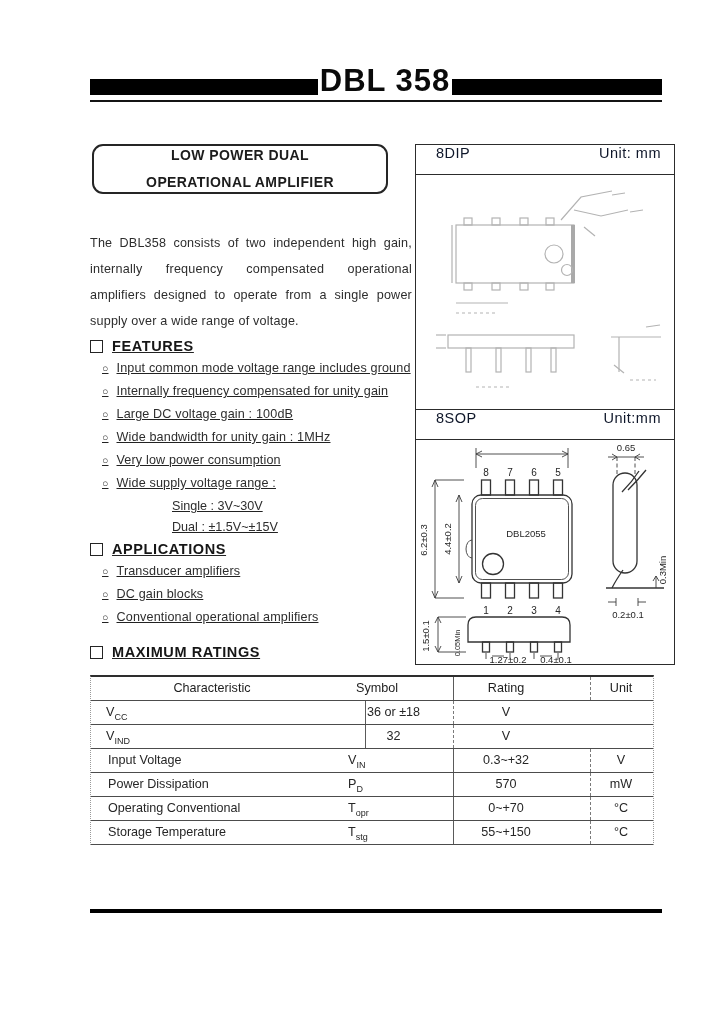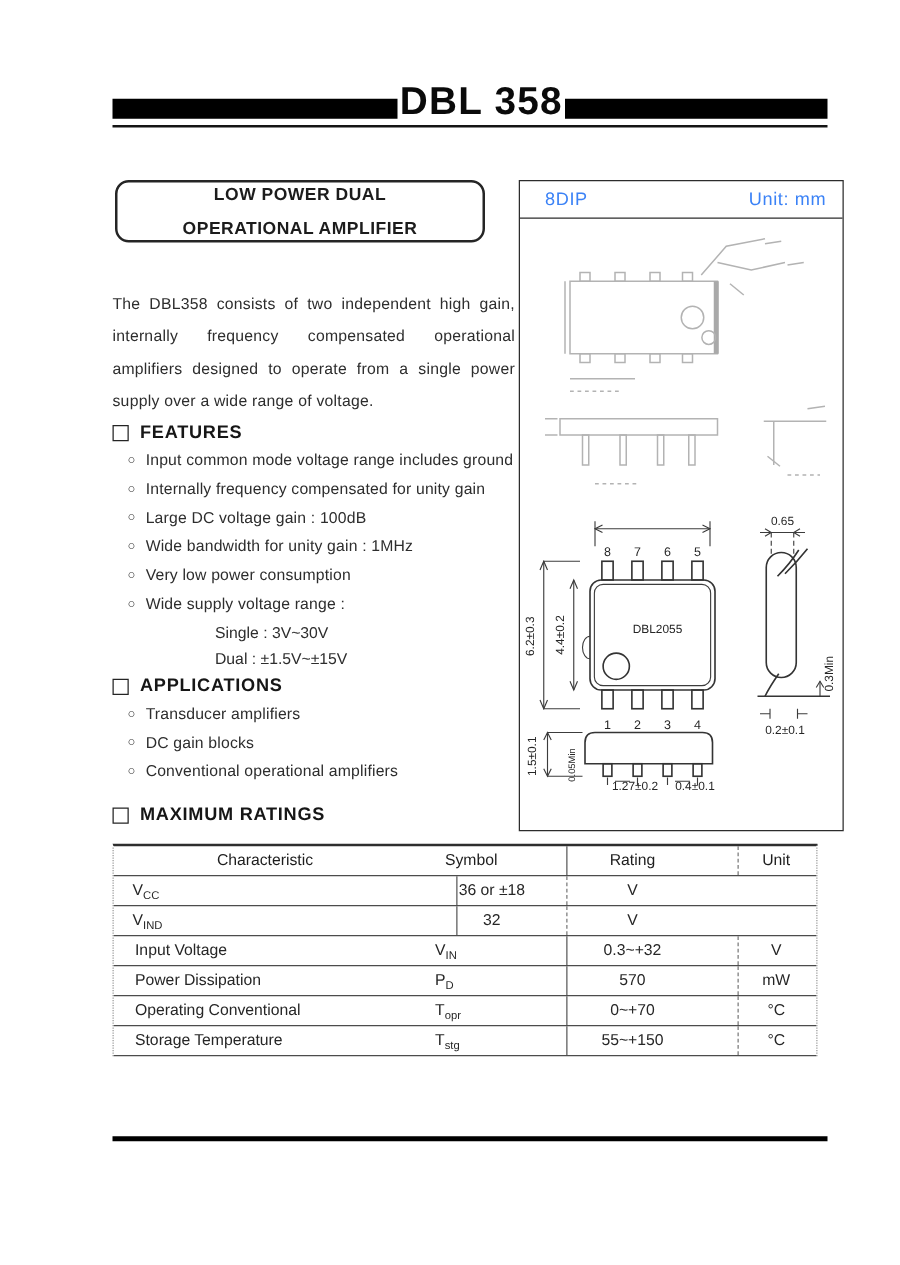--- a/index.html
+++ b/index.html
@@ -11,21 +11,21 @@
   .bar-right{left:452px;top:79px;width:210px;}
   .doc-title{position:absolute;left:316px;top:63px;width:138px;text-align:center;
              font-size:31px;font-weight:bold;letter-spacing:1px;color:#0a0a0a;white-space:nowrap;}
   .title-rule{position:absolute;left:90px;top:100px;width:572px;height:2.4px;background:#141414;}
   
   .title-box{position:absolute;left:92px;top:144px;width:292px;height:46px;border:2px solid #252525;
              border-radius:11px;display:flex;flex-direction:column;justify-content:space-between;align-items:center;}
   .title-box .l{font-size:14px;font-weight:bold;letter-spacing:.4px;line-height:19px;color:#1c1c1c;}
   .desc{position:absolute;left:90px;top:217px;width:322px;font-size:12.6px;line-height:26px;
         text-align:justify;color:#2d2d2d;letter-spacing:.2px;}
-  .section{position:absolute;left:90px;width:335px;}
+  .section{position:absolute;left:90px;width:335px;text-decoration:underline;}
   .sec-head{display:flex;align-items:center;gap:9px;margin-bottom:7px;}
   .sq{width:11px;height:11px;border:1.7px solid #242424;flex:0 0 auto;}
   .sec-title{font-weight:bold;font-size:14.5px;letter-spacing:.6px;color:#161616;}
   .b-item{display:flex;gap:8px;margin:0 0 8px 12px;font-size:12.6px;color:#2d2d2d;letter-spacing:.15px;line-height:15px;}
   .b-item .marker{font-size:10.5px;line-height:15px;color:#333;flex:0 0 auto;}
   .sub-item{margin:0 0 7px 82px;font-size:12.6px;color:#2d2d2d;line-height:14px;}
   
   .ratings{position:absolute;left:90px;top:675px;width:562px;border-top:2px solid #2e2e2e;
            border-left:1px dotted #9a9a9a;border-right:1px dotted #9a9a9a;}
   .tr{display:grid;grid-template-columns:242px 88px 137px 93px;border-bottom:1.2px solid #4c4c4c;
@@ -33,22 +33,22 @@
   .tr .td{overflow:hidden;white-space:nowrap;}
   .tr.th .td{text-align:center;padding:0;color:#1d1d1d;}
   .td.c{padding-left:17px;}
   .td.s{padding-left:15px;}
   .td.r,.td.u{text-align:center;margin-left:32px;}
   .td.r{border-left:1px solid #5a5a5a;}
   .td.u{border-left:1px dashed #7a7a7a;}
   sub{font-size:9px;letter-spacing:0;}
   
   .right-box{position:absolute;left:415px;top:144px;width:260px;height:521px;border:1.6px solid #2c2c2c;box-sizing:border-box;}
-  .pkg-head{height:29px;display:flex;justify-content:space-between;align-items:center;
-            padding:0 13px 0 20px;font-size:14.5px;letter-spacing:.5px;color:#3b82f6;}
+  .pkg-head{height:29px;display:flex;justify-content:space-between;
+            padding:0 13px 0 20px;font-size:14.5px;letter-spacing:.5px;color:#0f172a;}
   .pkg-head.dip{border-bottom:1.4px solid #2c2c2c;}
   .pkg-head.sop{border-top:1.4px solid #2c2c2c;border-bottom:1.4px solid #2c2c2c;}
   .pkg-area{position:relative;}
   .dip-area{height:234px;}
   .sop-area{height:224px;}
   svg{display:block;}
   .sketch{stroke:#b3b3b3;stroke-width:1.2;fill:none;}
   .sketch-d{stroke:#b3b3b3;stroke-width:1.1;fill:none;stroke-dasharray:3 3;}
   .ln{stroke:#343434;stroke-width:1.3;fill:none;}
   .ln-thin{stroke:#3c3c3c;stroke-width:.9;fill:none;}
@@ -221,20 +221,24 @@
         <g>
           <line class="sketch" x1="195" y1="162" x2="245" y2="162"></line>
           <line class="sketch" x1="203" y1="162" x2="203" y2="197"></line>
           <line class="sketch" x1="198" y1="190" x2="208" y2="198"></line>
           <line class="sketch" x1="230" y1="152" x2="244" y2="150"></line>
           <line class="sketch-d" x1="214" y1="205" x2="240" y2="205"></line>
         </g>
       </svg>
     </div>
 
+    <div class="pkg-head sop">
+      <span>8SOP</span>
+      <span>Unit:mm</span>
+    </div>
 
     <div class="pkg-area sop-area">
       <svg width="257" height="224" viewBox="0 0 257 224">
 
         <g>
           <line class="ln-thin" x1="60" y1="14" x2="152" y2="14"></line>
           <line class="ln-thin" x1="60" y1="8" x2="60" y2="28"></line>
           <line class="ln-thin" x1="152" y1="8" x2="152" y2="28"></line>
           <polyline class="ln-thin" points="66,11 60,14 66,17"></polyline>
           <polyline class="ln-thin" points="146,11 152,14 146,17"></polyline>

